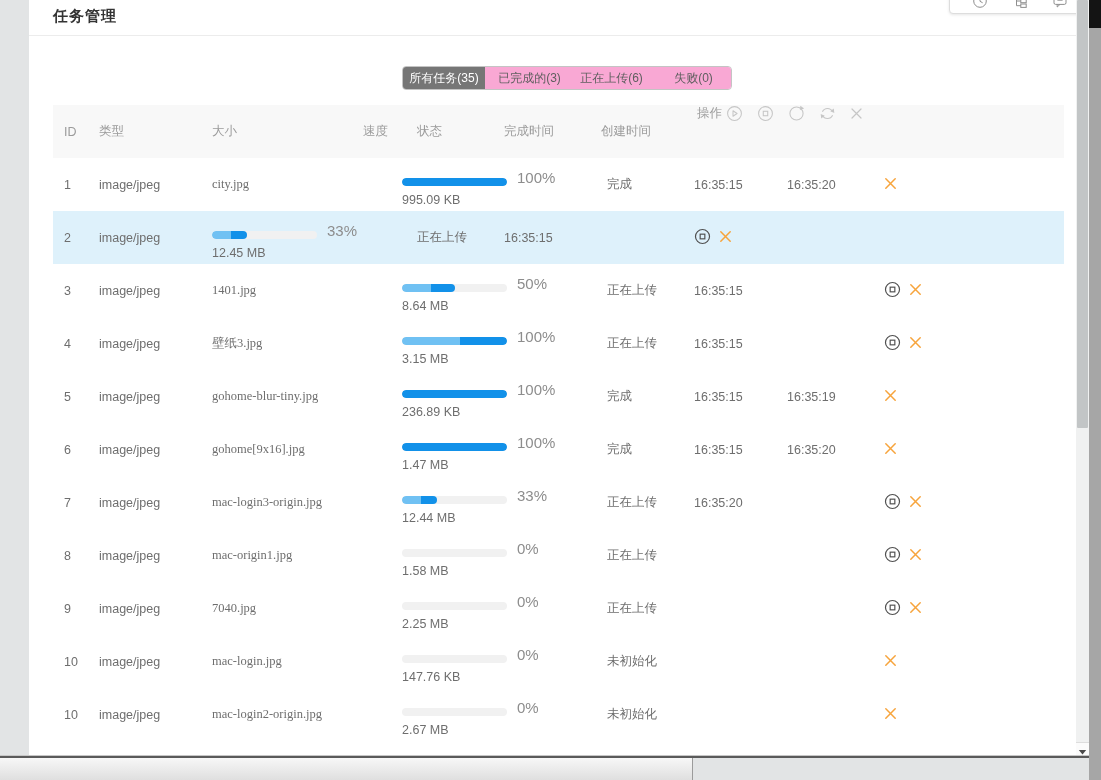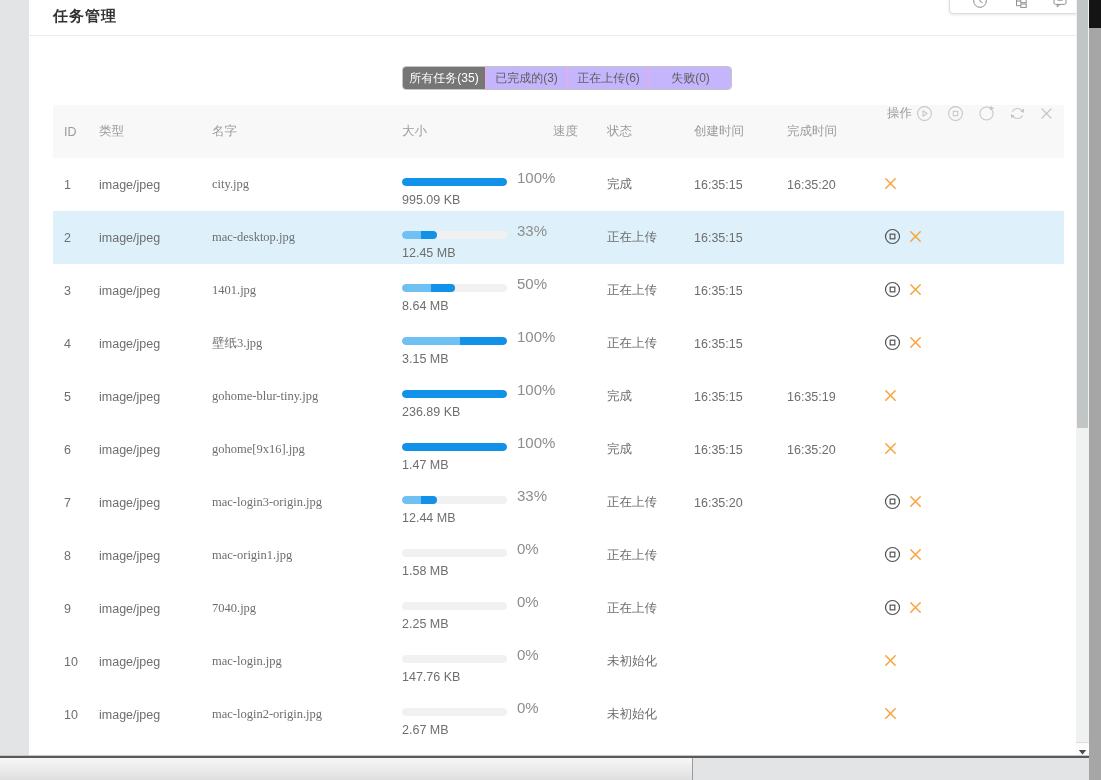--- a/index.html
+++ b/index.html
@@ -13,21 +13,21 @@
   .title-divider { position:absolute; left:0; top:35px; width:1076px; height:1px; background:#ececec; }
 
   .mini-toolbar { position:absolute; left:920px; top:-16px; width:142px; height:30px; background:#fff;
     border:1px solid #ddd; border-radius:4px; box-shadow:0 1px 3px rgba(0,0,0,.10);
     display:flex; align-items:flex-end; justify-content:space-around; padding:0 10px 3px; }
   .tool-btn { background:none; border:none; padding:0; height:17px; color:#8e8e8e; cursor:pointer; display:inline-flex; }
 
   .tabs { position:absolute; left:50%; top:66px; transform:translateX(-50%); display:inline-flex;
     border:1px solid #c4c4c4; border-radius:4px; overflow:hidden; background:#fff; }
   .tab { width:82px; height:22px; line-height:21px; text-align:center; font-size:12px; color:#5f5f5f;
-    background:#c4b5fd; border:none; border-left:1px solid #f9a8d4; padding:0; cursor:pointer; font-family:inherit; }
+    background:#f9a8d4; border:none; border-left:7px solid #f9a8d4; padding:0; cursor:pointer; font-family:inherit; }
   .tab:first-child { border-left:none; }
   .tab.active { background:var(--tab-active,#767676); color:#fff; }
 
   .table { position:absolute; left:24px; top:105px; width:1011px; }
   .thead { display:flex; height:53px; background:#f8f8f8; }
   .hcell { display:flex; align-items:center; font-size:12.5px; color:#9b9b9b; }
   .trow { display:flex; height:53px; }
   .trow.highlight { background:var(--hl,#def1fb); }
   .cell { display:flex; align-items:center; font-size:12.5px; color:#6e6e6e; }
 
@@ -119,26 +119,25 @@
       <button class="tab active">所有任务(35)</button>
       <button class="tab">已完成的(3)</button>
       <button class="tab">正在上传(6)</button>
       <button class="tab">失败(0)</button>
     </div>
 
     <div class="table">
       <div class="thead">
         <div class="hcell col-id">ID</div>
         <div class="hcell col-type">类型</div>
-        <div class="hcell col-name">名字</div>
         <div class="hcell col-size">大小</div>
         <div class="hcell col-speed">速度</div>
         <div class="hcell col-status">状态</div>
+        <div class="hcell col-finished">完成时间</div>
         <div class="hcell col-created">创建时间</div>
-        <div class="hcell col-finished">完成时间</div>
         <div class="hcell col-actions hcell-actions">
           <span class="ops-label">操作</span>
           <span class="ops-icons">
             <button class="icon-btn">
                 <span><svg width="17" height="17" viewBox="0 0 16 16" fill="none">
                     <circle cx="8" cy="8" r="6.5" stroke="currentColor"></circle>
                     <path d="M6.6 5.4 L10.4 8 L6.6 10.6 Z" stroke="currentColor" stroke-linejoin="round"></path>
                   </svg></span>
               </button>
             <button class="icon-btn">
@@ -212,23 +211,20 @@
       </button>
     </div>
   </div>
 
   <div class="trow highlight">
     <div class="cell col-id">
               <span>2</span>
             </div>
     <div class="cell col-type">
               <span>image/jpeg</span>
-            </div>
-    <div class="cell col-name">
-              <span class="name-text">mac-desktop.jpg</span>
             </div>
     <div class="cell col-size">
       <div class="size-stack">
         <div class="bar-line">
           <div class="pbar">
                     <div class="pfill two-tone" style="width: 33%;"></div>
                   </div>
           <span class="pct">33%</span>
         </div>
         <span class="fsize">12.45 MB</span>

